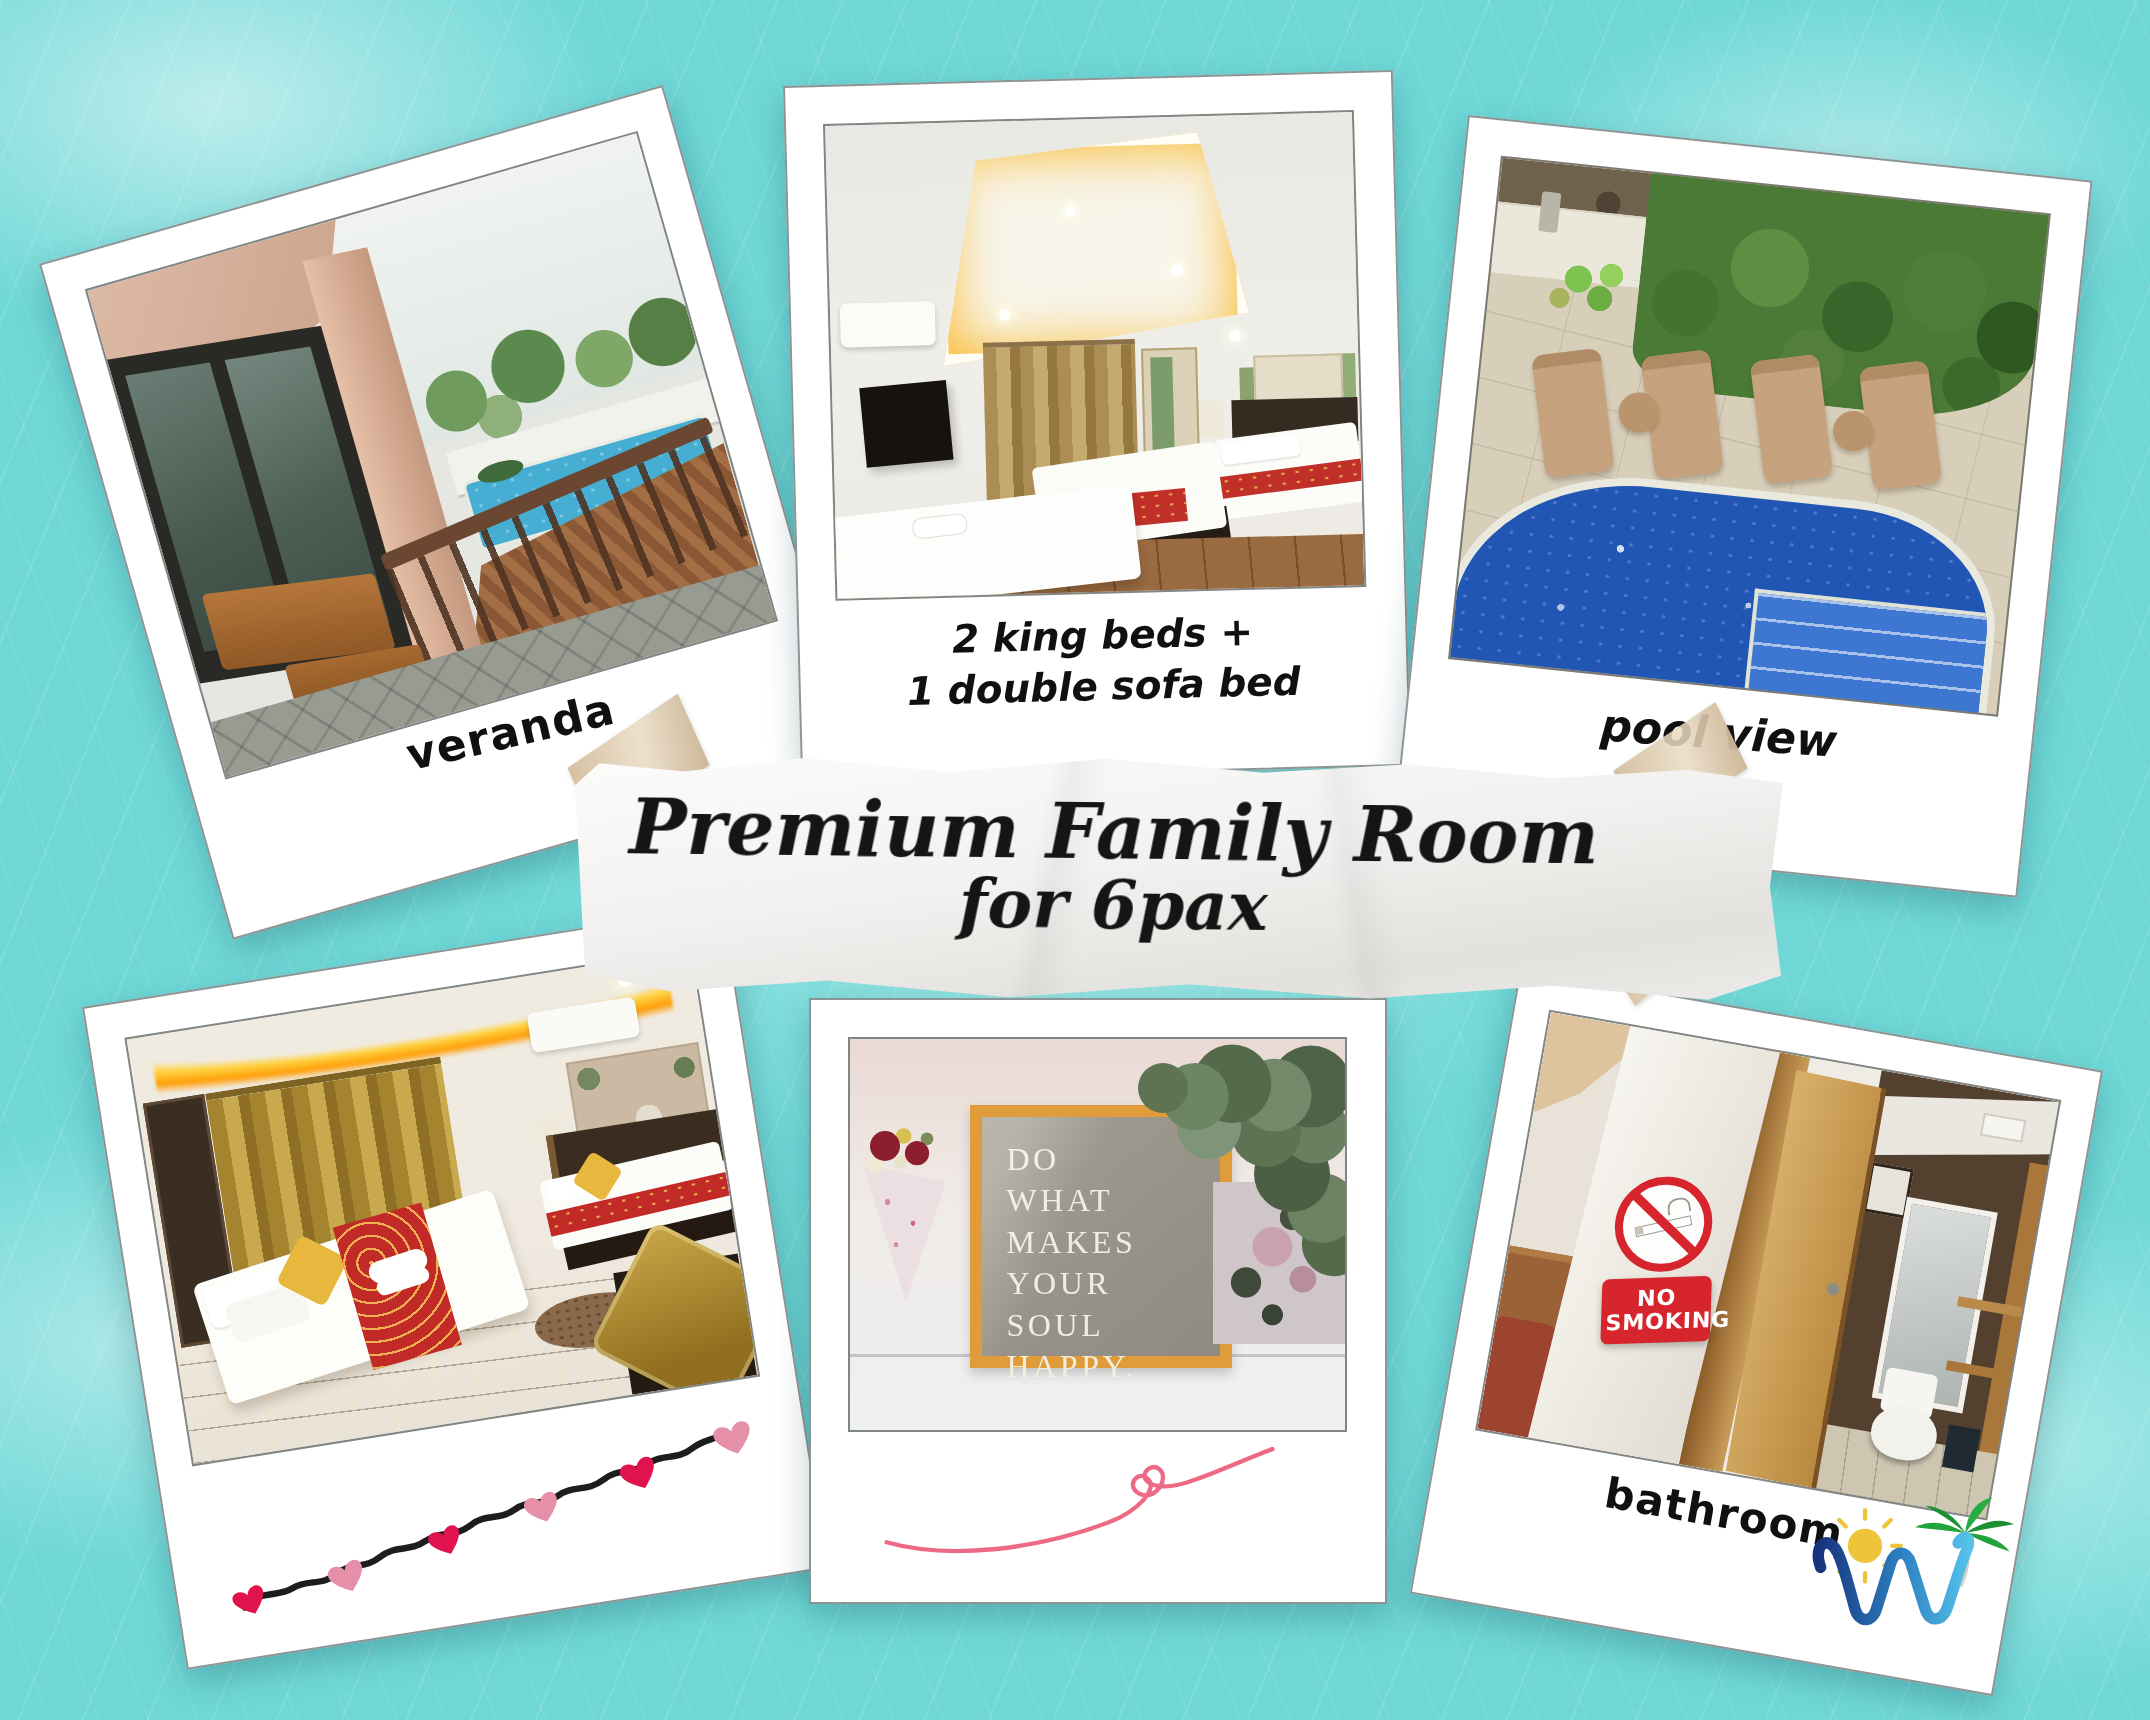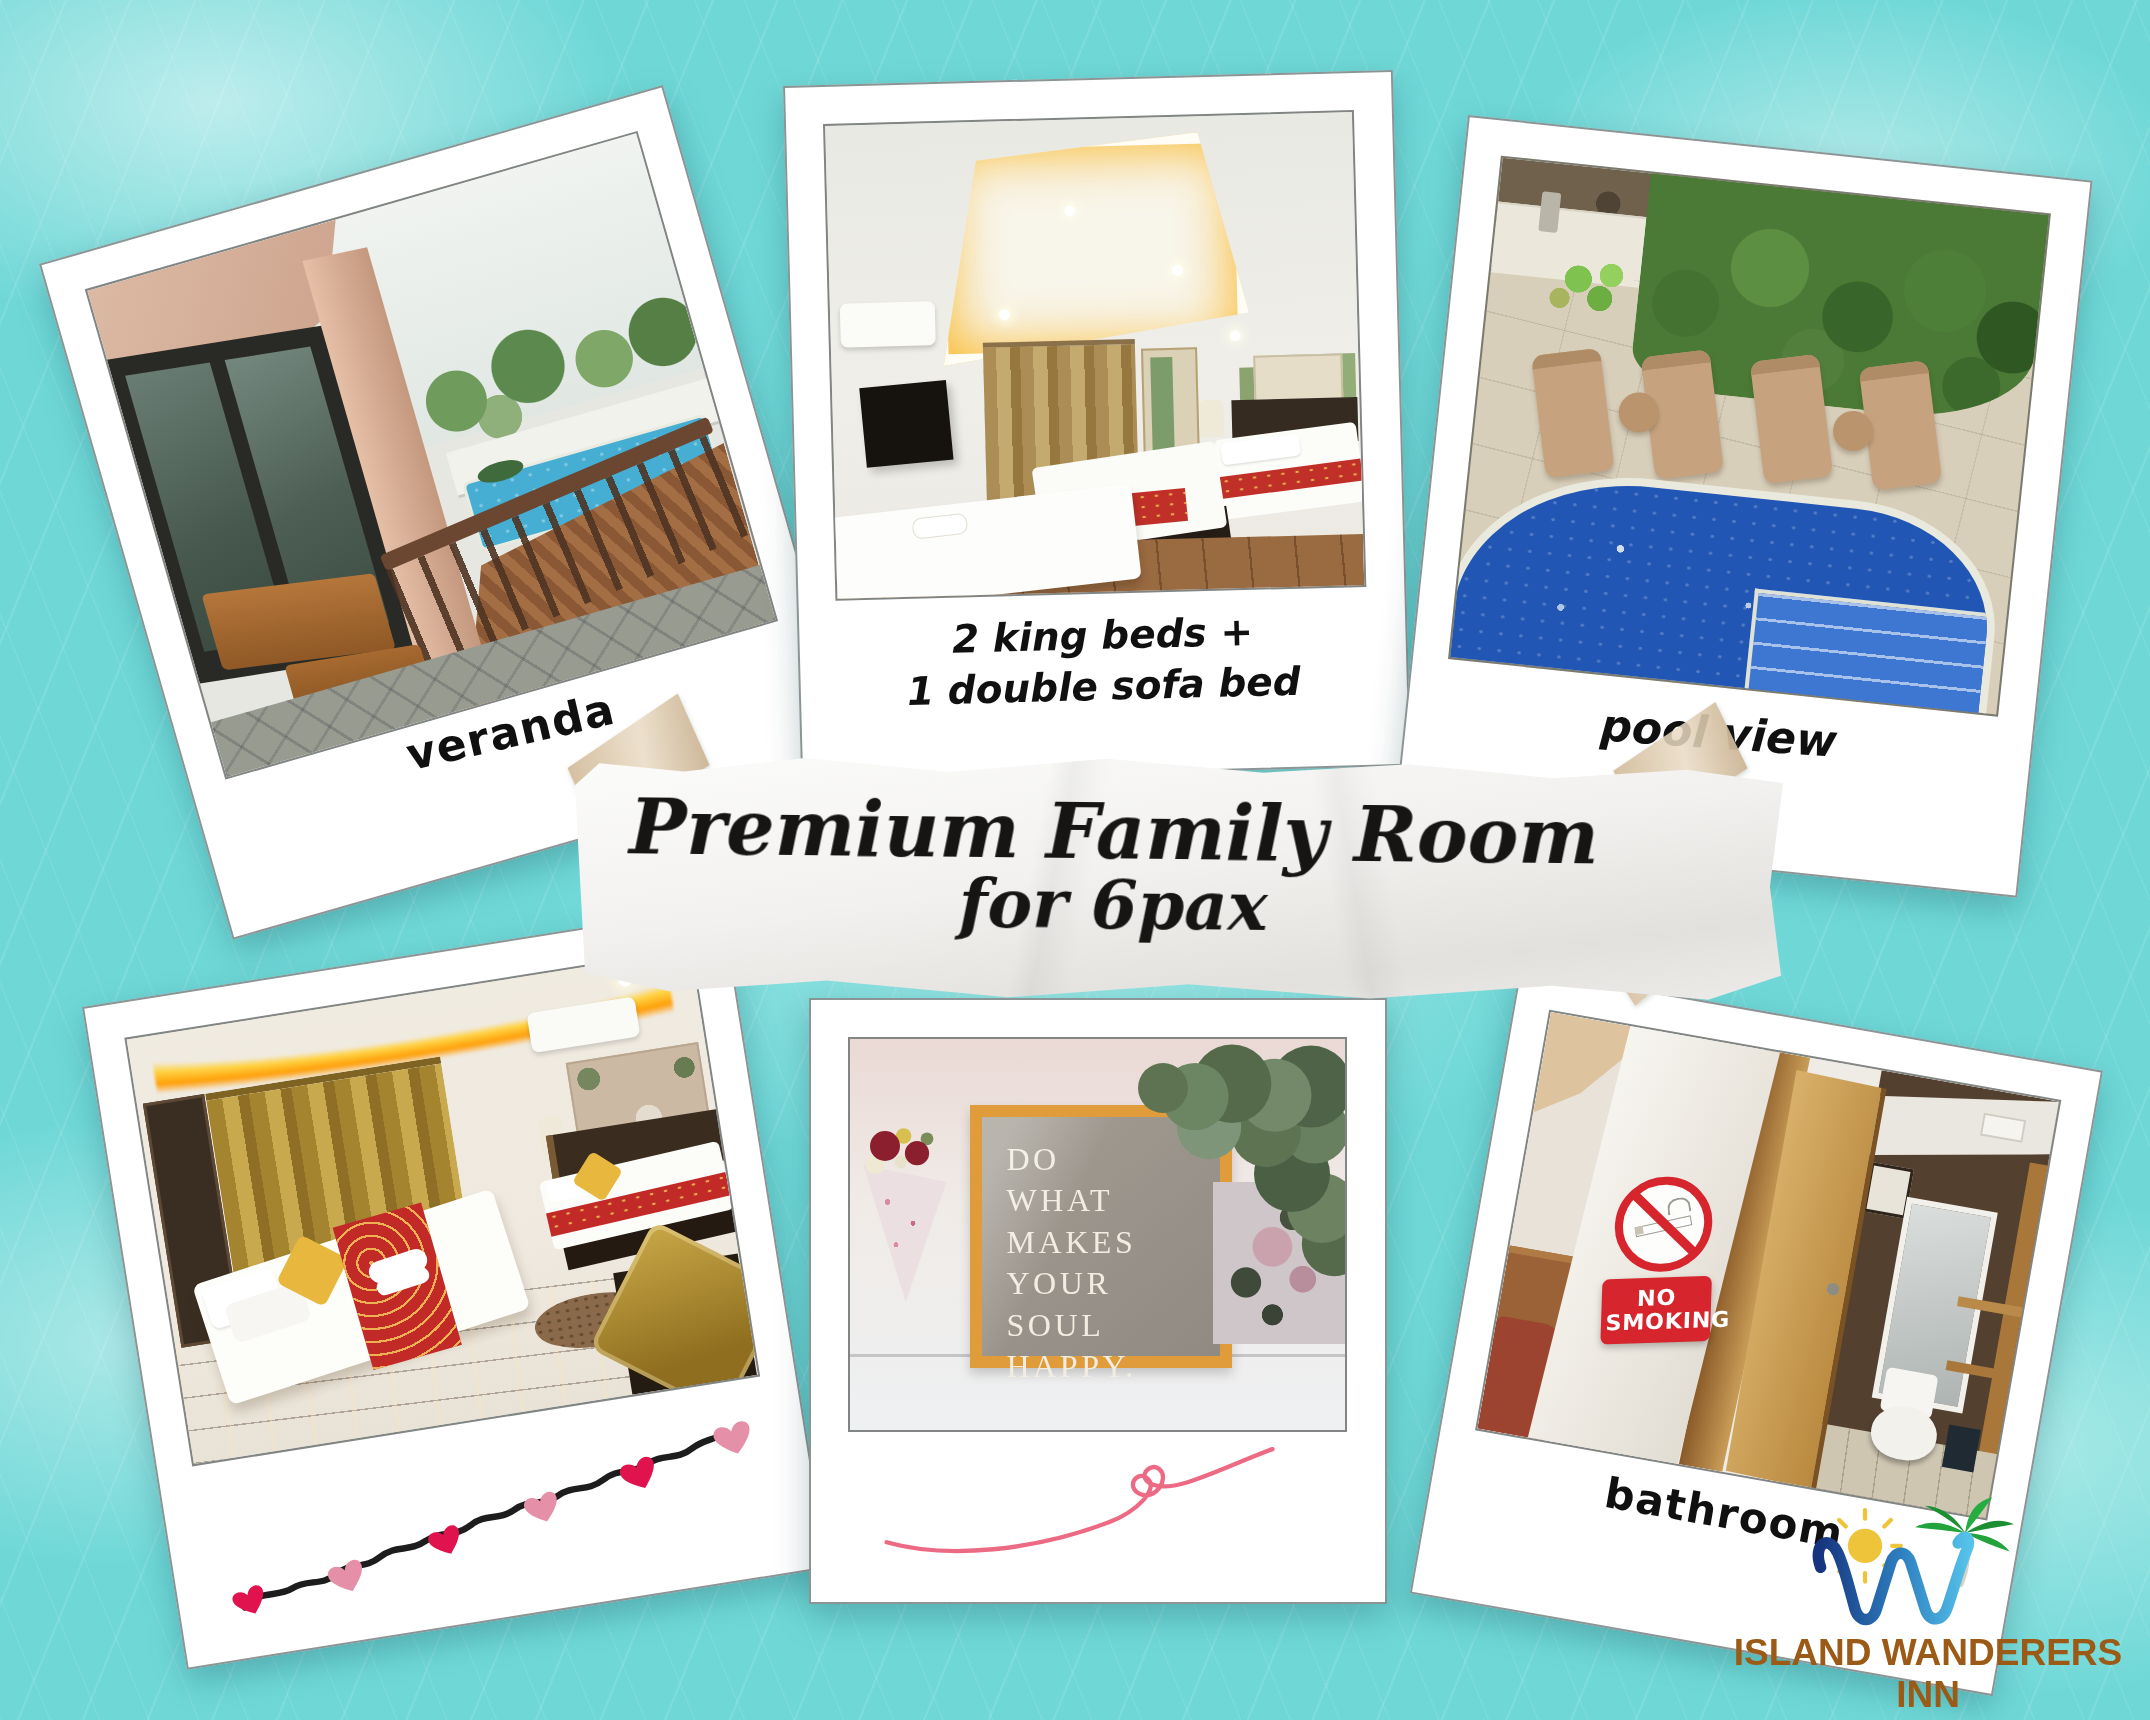--- a/index.html
+++ b/index.html
@@ -502,18 +502,17 @@
       <g>
         <path d="M352 60 C358 86 356 108 346 132" fill="none" stroke="#d8d3c6" stroke-width="7" stroke-linecap="round"></path>
         <path d="M352 60 Q312 36 282 52 Q320 56 352 60 Z" fill="#22a33c"></path>
         <path d="M352 60 Q330 24 296 22 Q330 40 352 60 Z" fill="#1c8f33"></path>
         <path d="M352 60 Q356 18 390 10 Q368 40 352 60 Z" fill="#26ad41"></path>
         <path d="M352 60 Q392 34 420 48 Q384 54 352 60 Z" fill="#1c8f33"></path>
         <path d="M352 60 Q396 62 414 86 Q378 74 352 60 Z" fill="#22a33c"></path>
       </g>
       <path d="M150 108 C138 74 162 62 174 88 C184 110 190 138 198 166 C204 186 222 186 228 166 L248 102 C254 84 270 84 276 102 L296 166 C302 186 320 184 327 164 C336 138 344 108 354 84 C362 66 350 60 342 74" fill="none" stroke="url(#gw)" stroke-width="16" stroke-linecap="round"></path>
     </svg>
-    <div class="logo-name">ISLAND WANDERERS INN</div>
     
   </div>
 
 </div>
 
 
 </body></html>

